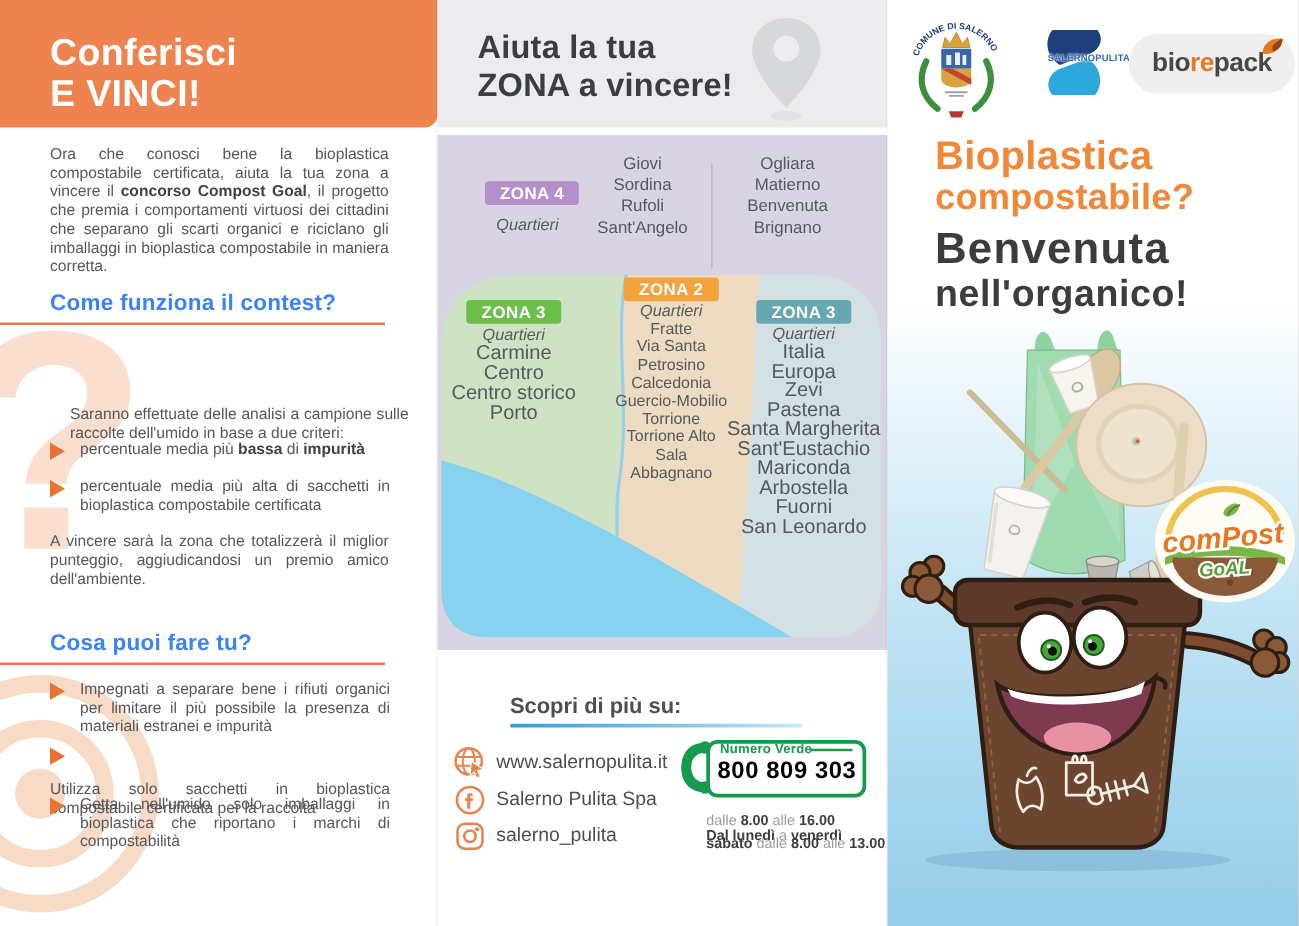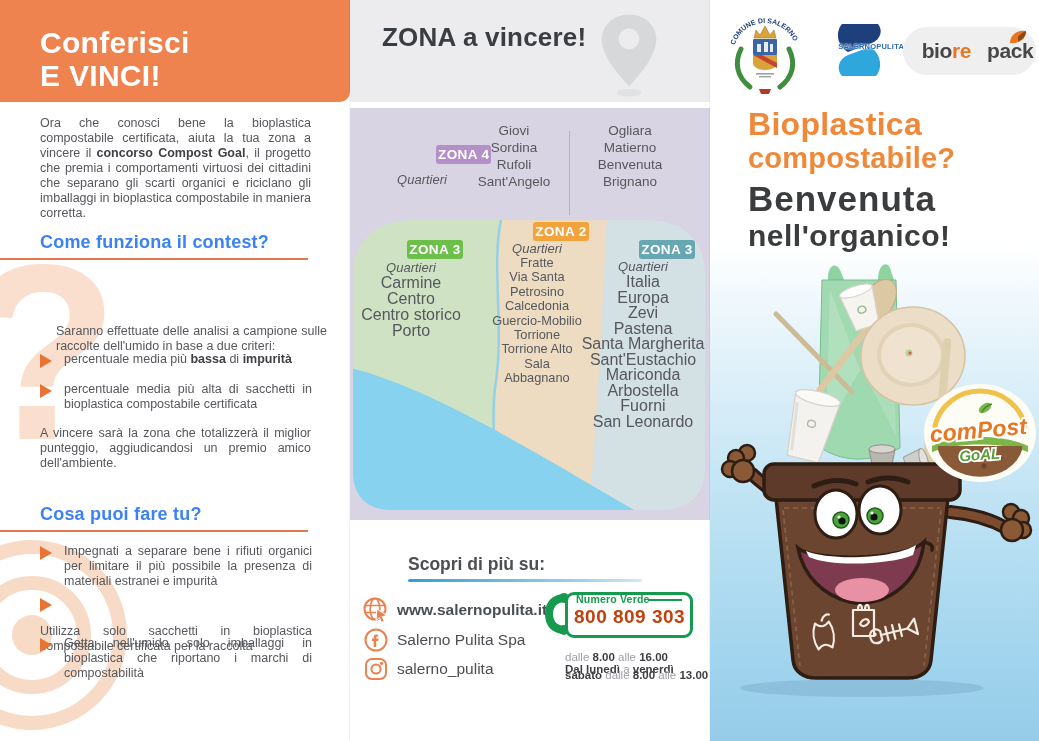--- a/index.html
+++ b/index.html
@@ -22,44 +22,44 @@
   .bullet-row p{margin:0;font-size:12.5px;line-height:1.2;text-align:justify;}
   b.dk{color:#3f4145;}
   .it{font-style:italic;}
 
   
   .mid-header{left:350px;top:0;width:360px;height:102px;background:#ececee;}
   .mid-title{left:382px;top:22px;font-size:26px;font-weight:800;color:#3a3d41;line-height:1.18;letter-spacing:.2px;}
   .pin{left:596px;top:8px;}
   .lavender{left:350px;top:108px;width:360px;height:412px;background:#d9d4e3;}
   .map-svg{left:351px;top:218px;}
-  .zbadge{display:inline-block;padding:2px 2px;border-radius:3px;color:#fff;font-weight:800;
-          font-size:13.5px;letter-spacing:.4px;margin-left:48px;}
+  .zbadge{display:inline-block;padding:2px 12px;border-radius:3px;color:#fff;font-weight:800;
+          font-size:13.5px;letter-spacing:.4px;}
   .quart{font-style:italic;font-size:13px;color:#55585d;margin-top:1px;}
   .zonebox{text-align:center;color:#55585d;z-index:2;}
   .z4cols{font-size:13.5px;color:#55585d;text-align:center;z-index:2;}
   .z4div{left:569px;top:131px;width:1px;height:84px;background:#b7b1c4;z-index:2;}
 
   .contacts-head{left:408px;top:554px;font-size:17.5px;font-weight:600;color:#4b4e53;}
   .contacts-rule{left:408px;top:579px;width:234px;height:3px;border-radius:2px;
                  background:linear-gradient(90deg,#2d9fd8,#9ed2ec 75%,#cfe9f6);}
   .crow-text{font-size:15.5px;color:#4b4e53;}
   .nv-box{left:565px;top:592px;width:122px;height:40px;border:3px solid #169a4d;border-radius:9px;background:#fff;}
   .nv-label{left:576px;top:593px;font-size:10.5px;font-weight:800;color:#169a4d;letter-spacing:.2px;}
   .nv-dash{left:648px;top:599px;width:34px;height:2px;background:#169a4d;}
-  .nv-number{left:574px;top:606px;font-size:19px;font-weight:800;color:#c2410c;letter-spacing:.5px;}
+  .nv-number{left:574px;top:606px;font-size:19px;font-weight:800;color:#000000;letter-spacing:.5px;}
   .hours{left:565px;font-size:11.5px;color:#9b9ea3;line-height:1.15;}
   .hours b{color:#3c3e42;}
 
   
   .panel-right{left:710px;top:0;width:329px;height:741px;
      background:linear-gradient(180deg,#ffffff 0%,#ffffff 33%,#e9f5fb 44%,#c2e4f4 66%,#a2d5ee 88%,#96cce9 100%);}
   .biorepack{left:193px;top:27px;width:133px;height:48px;background:#efefef;border-radius:24px;
              display:flex;align-items:center;justify-content:center;font-size:21px;font-weight:800;letter-spacing:-.4px;}
-  .biorepack .bio,.biorepack .pack{color:#474749;margin-left:16px;}
+  .biorepack .bio,.biorepack .pack{color:#474749;}
   .biorepack .re{color:#e87722;}
   .sp-logo{left:110px;top:20px;width:80px;height:60px;}
   .sp-text{left:108px;top:42px;width:86px;text-align:right;font-size:7.5px;font-weight:800;color:#2a6db5;
            letter-spacing:.2px;text-shadow:0 0 2px #fff,0 0 2px #fff;}
   .headline{left:38px;top:108px;line-height:1;}
   .hl-o1{font-size:32px;font-weight:800;color:#f0883a;letter-spacing:.3px;}
   .hl-o2{font-size:29px;font-weight:800;color:#f0883a;letter-spacing:.2px;margin-top:4px;}
   .hl-d1{font-size:35px;font-weight:800;color:#3a3c3e;letter-spacing:1px;margin-top:8px;}
   .hl-d2{font-size:30px;font-weight:800;color:#3a3c3e;letter-spacing:.5px;margin-top:5px;}
 </style>
@@ -122,20 +122,21 @@
     <span class="tri"></span>
     <p>Utilizza solo sacchetti in bioplastica compostabile certificata per la raccolta</p>
   </div>
   <div class="abs bullet-row" style="top:636px;">
     <span class="tri"></span>
     <p>Getta nell'umido solo imballaggi in bioplastica che riportano i marchi di compostabilità</p>
   </div>
 
   <div class="abs mid-header"></div>
   <div class="abs mid-title">
+    <div>Aiuta la tua</div>
     <div>ZONA a vincere!</div>
   </div>
   <svg class="abs pin" width="66" height="92" viewBox="0 0 70 92">
     <ellipse cx="35" cy="87" rx="13" ry="4" fill="#dfe1e3"></ellipse>
     <path d="M35,4 C18,4 6,16 6,31 C6,52 35,80 35,80 C35,80 64,52 64,31 C64,16 52,4 35,4 Z" fill="#d6d8da"></path>
     <circle cx="35" cy="30" r="11" fill="#ececee"></circle>
   </svg>
 
   <div class="abs lavender"></div>
 
@@ -216,21 +217,21 @@
 
   <div class="abs contacts-head">Scopri di più su:</div>
   <div class="abs contacts-rule"></div>
 
   <svg class="abs" style="left:362px;top:596px;" width="27" height="27" viewBox="0 0 27 27">
     <circle cx="13" cy="13" r="10.5" fill="none" stroke="#e8824f" stroke-width="2"></circle>
     <ellipse cx="13" cy="13" rx="4.8" ry="10.5" fill="none" stroke="#e8824f" stroke-width="1.6"></ellipse>
     <path d="M3.5,9.5 H22.5 M3.5,16.5 H22.5" stroke="#e8824f" stroke-width="1.6"></path>
     <path d="M15,13 L25,19.5 L20.2,20.6 L22.3,25.3 L19.3,26.4 L17.4,21.6 L14,24.6 Z" fill="#e8824f" stroke="#fff" stroke-width="1"></path>
   </svg>
-  <div class="abs crow-text" style="left:397px;top:601px;font-weight:bold;">www.salernopulita.it</div>
+  <div class="abs crow-text" style="left:397px;top:601px;">www.salernopulita.it</div>
 
   <svg class="abs" style="left:364px;top:628px;" width="24" height="24" viewBox="0 0 24 24">
     <circle cx="12" cy="12" r="10.5" fill="none" stroke="#e8824f" stroke-width="2"></circle>
     <path d="M13.6,6.5 h-1.6 c-1.5,0 -2.3,0.9 -2.3,2.4 v1.6 H8 v2.4 h1.7 V19 h2.5 v-6.1 h2 l0.4,-2.4 h-2.4 V9.2 c0,-0.5 0.2,-0.7 0.8,-0.7 h1.6 Z" fill="#e8824f"></path>
   </svg>
   <div class="abs crow-text" style="left:397px;top:631px;">Salerno Pulita Spa</div>
 
   <svg class="abs" style="left:364px;top:657px;" width="24" height="24" viewBox="0 0 24 24">
     <rect x="2" y="2" width="20" height="20" rx="6" fill="none" stroke="#e8824f" stroke-width="2"></rect>
     <circle cx="12" cy="12" r="4.6" fill="none" stroke="#e8824f" stroke-width="2"></circle>

